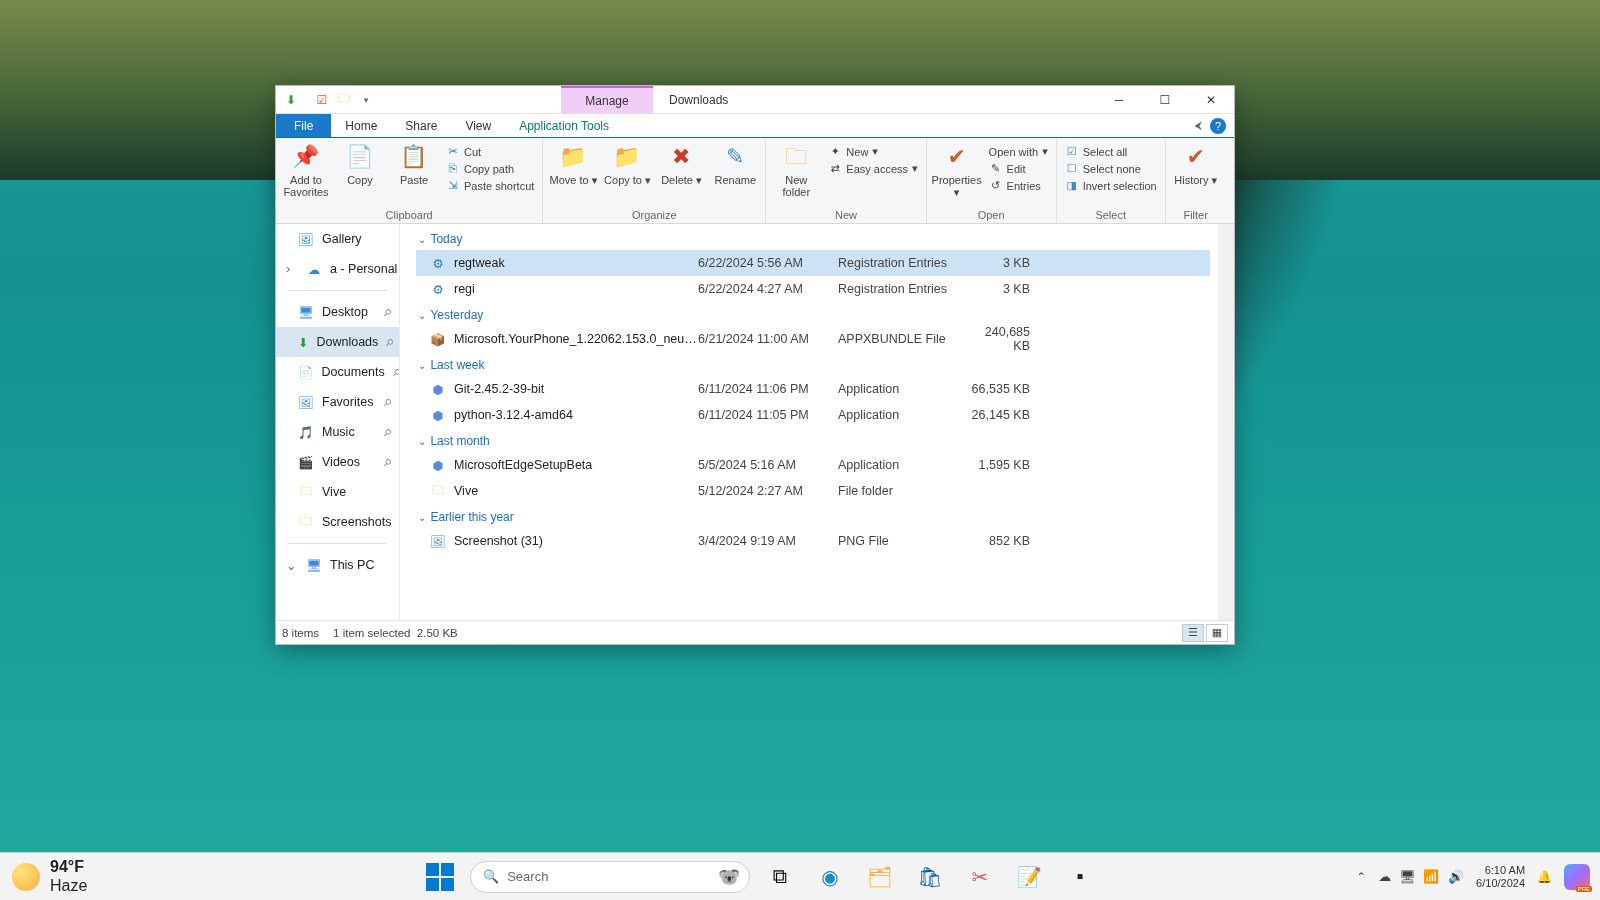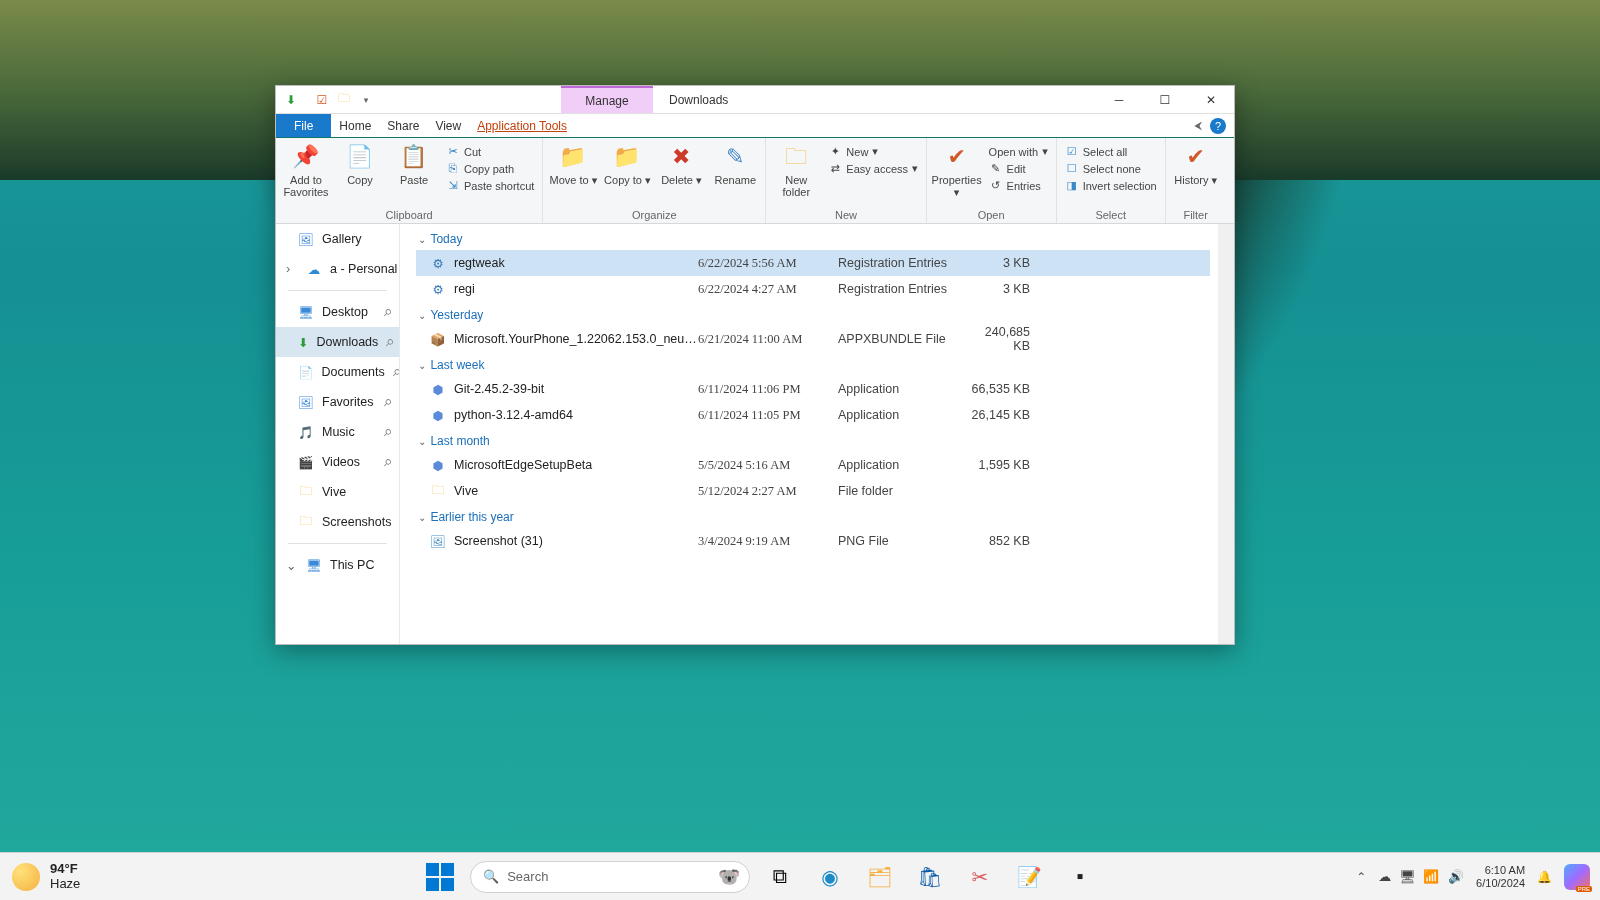--- a/index.html
+++ b/index.html
@@ -23,23 +23,23 @@
 .qat-icon { width:18px; height:18px; display:flex; align-items:center; justify-content:center; }
 .title-sep { width:1px; background:#d0d0d0; margin: 4px 2px; }
 .context-tab { width: 92px; display:flex; align-items:center; justify-content:center; background:#f0cef8; border-top: 2px solid #c068d8; margin-left: 180px; }
 .title-text { padding: 0 16px; display:flex; align-items:center; }
 .title-spacer { flex:1; }
 .win-controls { display:flex; }
 .win-btn { width:46px; display:flex; align-items:center; justify-content:center; cursor:default; }
 
 
 .tabs-row { height: 24px; display:flex; align-items:stretch; font-size:12px; background:#fff; border-bottom:1px solid #0f766e; position:relative; }
-.tab { padding:0 8px; display:flex; align-items:center; color:#333; cursor:default; }
+.tab { padding:0 14px; display:flex; align-items:center; color:#333; cursor:default; }
 .tab.file { background:#1979ca; color:#fff; padding:0 18px; }
-.tab.app-tools { color:#c2410c;text-decoration:underline; }
+.tab.app-tools { color:#0f766e; }
 .tabs-spacer { flex:1; }
 .help-area { display:flex; align-items:center; padding-right:8px; gap:8px; }
 .help-circle { width:16px; height:16px; border-radius:50%; background:#1979ca; color:#fff; font-size:11px; display:flex; align-items:center; justify-content:center; }
 
 
 .ribbon { height: 86px; background: #f5f6f7; border-bottom:1px solid #d8d8d8; display:flex; position:relative; font-size:11px; color:#444; }
 .group { border-right:1px solid #e2e2e2; display:flex; flex-direction:column; padding:4px 6px 2px 6px; }
 .group-body { flex:1; display:flex; align-items:flex-start; gap:6px; }
 .group-label { text-align:center; font-size:11px; color:#666; padding-top:2px; }
 .big-btn { display:flex; flex-direction:column; align-items:center; width:48px; text-align:center; line-height:1.1; gap:2px; cursor:default; }
@@ -60,38 +60,38 @@
 .chev { width:12px; color:#666; }
 
 .main { flex:1; display:flex; flex-direction:column; }
 .list { flex:1; overflow:auto; font-size:12.5px; color:#222; padding: 2px 8px 0 16px; }
 .group-header { display:flex; align-items:center; gap:4px; color:#1b6fbb; font-size:12px; padding: 6px 0 4px 2px; cursor:default; }
 .group-header .chev-d { color:#666; font-size:10px; }
 .row { display:flex; align-items:center; height:26px; padding-left:12px; cursor:default; }
 .row.selected { background:#cde2f5; }
 .row .ficon { width:20px; text-align:center; margin-right:6px; }
 .col-name { flex:0 0 244px; white-space:nowrap; overflow:hidden; text-overflow:ellipsis; }
-.col-date { flex:0 0 140px; color:#444;font-family:Liberation Serif, serif; }
+.col-date { flex:0 0 140px; color:#444; }
 .col-type { flex:0 0 130px; color:#444; }
 .col-size { flex:0 0 70px; text-align:right; color:#444; padding-right:8px; }
 
 .scrollbar-gutter { width:16px; background:#f0f0f0; }
 
 
 .statusbar { height:24px; border-top:1px solid #e0e0e0; display:flex; align-items:center; font-size:11.5px; color:#444; padding:0 6px; gap:14px; }
 .statusbar .spacer { flex:1; }
 .view-toggle { display:flex; gap:2px; }
 .vt-btn { width:22px; height:18px; border:1px solid #c8c8c8; display:flex; align-items:center; justify-content:center; font-size:11px; background:#fff; }
 .vt-btn.active { background:#d8e6f2; }
 
 
 .taskbar { position:absolute; left:0; right:0; bottom:0; height:48px; background:#f3f3f3; border-top:1px solid #d0d0d0; display:flex; align-items:center; }
 .tb-left { display:flex; align-items:center; gap:10px; padding-left:12px; width: 200px; }
 .weather-icon { width:28px; height:28px; border-radius:50%; background: radial-gradient(circle at 30% 30%, #ffe27a, #f5b041); }
-.weather-text { font-size:13px; line-height:1.15; color:#222; }
+.weather-text { font-size:16px; line-height:1.15; color:#222; }
 .tb-center { flex:1; display:flex; align-items:center; justify-content:center; gap:10px; }
 .tb-start { width:28px; height:28px; display:grid; grid-template-columns:1fr 1fr; grid-template-rows:1fr 1fr; gap:2px; }
 .tb-start div { background:#0078d4; }
 .tb-search { width:280px; height:32px; border-radius:16px; background:#fff; border:1px solid #d0d0d0; display:flex; align-items:center; padding:0 12px; gap:8px; font-size:13px; color:#666; position:relative; }
 .tb-search .mascot { position:absolute; right:8px; font-size:18px; }
 .tb-icon { width:40px; height:40px; display:flex; align-items:center; justify-content:center; font-size:20px; border-radius:4px; cursor:default; }
 .tb-right { display:flex; align-items:center; gap:12px; padding-right:10px; font-size:12px; color:#333; width: 280px; justify-content:flex-end; }
 .tray-icons { display:flex; gap:8px; font-size:13px; color:#444; align-items:center; }
 .clock { text-align:right; font-size:11px; line-height:1.15; }
 .copilot { width:26px; height:26px; border-radius:6px; background:linear-gradient(135deg,#4facfe,#a06bff,#f77062); position:relative; }
@@ -400,20 +400,29 @@
             <span class="col-name">Screenshot (31)</span>
             <span class="col-date">3/4/2024 9:19 AM</span>
             <span class="col-type">PNG File</span>
             <span class="col-size">852 KB</span>
           </div>
         </div>
     </div>
     <div class="scrollbar-gutter"></div>
   </div>
 
+  <div class="statusbar">
+    <span>8 items</span>
+    <span><span>1 item selected</span>&nbsp;&nbsp;<span>2.50 KB</span></span>
+    <span class="spacer"></span>
+    <div class="view-toggle">
+      <div class="vt-btn active">☰</div>
+      <div class="vt-btn">▦</div>
+    </div>
+  </div>
 </div>
 
 <div class="taskbar">
   <div class="tb-left">
     <div class="weather-icon"></div>
     <div class="weather-text">
       <div style="font-weight:600">94°F</div>
       <div>Haze</div>
     </div>
   </div>

